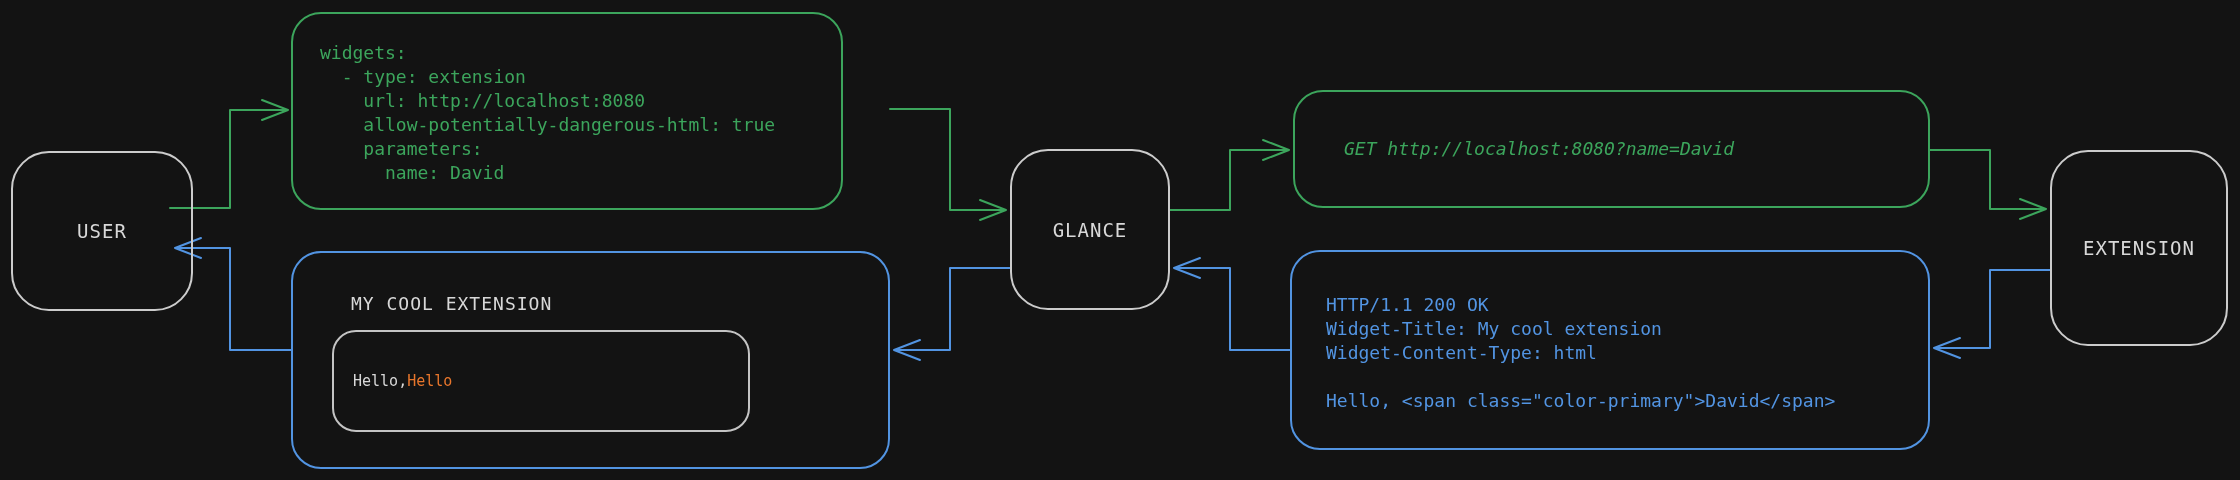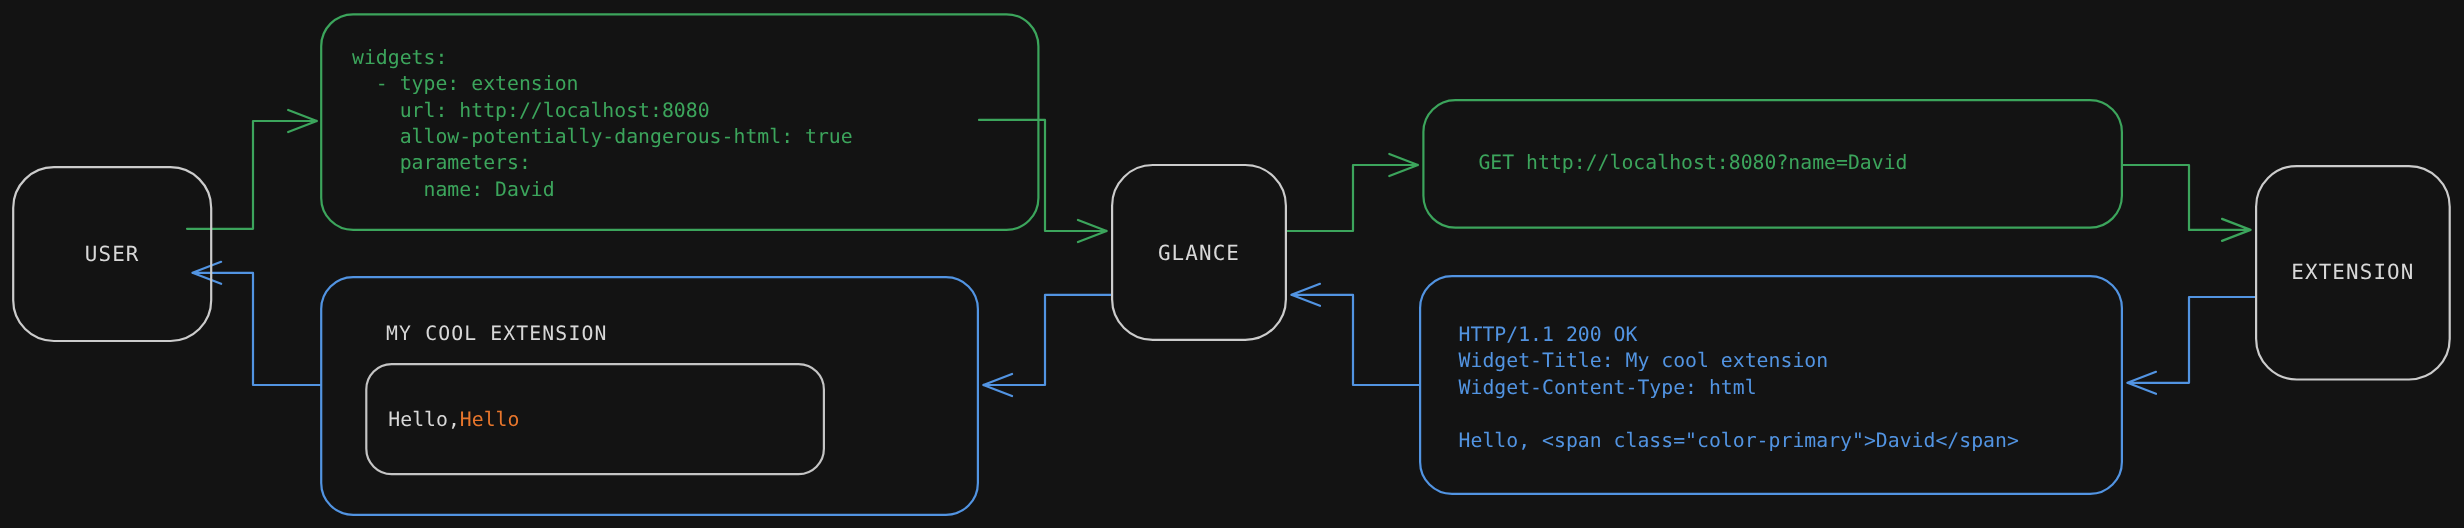--- a/index.html
+++ b/index.html
@@ -28,47 +28,47 @@
     display:flex;align-items:center;justify-content:center;
     color:var(--text-gray);font-size:19px;letter-spacing:1px;
   }
   #node-user{left:11px;top:151px;width:182px;height:160px;}
   #node-glance{left:1010px;top:149px;width:160px;height:161px;justify-content:center;}
   #node-extension{left:2050px;top:150px;width:178px;height:196px;}
 
   .codebox{position:absolute;border-radius:30px;font-size:18px;line-height:24px;}
   .codebox .cl{white-space:pre;min-height:24px;}
   #box-config{
-    left:291px;top:12px;width:654px;height:198px;
+    left:291px;top:12px;width:552px;height:198px;
     border:2px solid var(--green);color:var(--green);
     padding:27px 20px 0 27px;
   }
   #box-request{
     left:1293px;top:90px;width:637px;height:118px;
     border:2px solid var(--green);color:var(--green);
-    display:flex;align-items:center;padding-left:49px;
+    display:flex;align-items:center;padding-left:49px;font-style:italic;
   }
   #box-response{
     left:1290px;top:250px;width:640px;height:200px;
     border:2px solid var(--blue);color:var(--blue);
     padding:41px 20px 0 34px;
   }
   #box-widget{
     left:291px;top:251px;width:599px;height:218px;
     border:2px solid var(--blue);border-radius:30px;position:absolute;padding-left:11px;
   }
   #box-widget .wtitle{
     position:absolute;left:58px;top:39px;
     color:var(--text-gray);font-size:18px;line-height:24px;letter-spacing:1px;
   }
   .hello-box{
     position:absolute;left:39px;top:77px;width:418px;height:102px;
     border:2px solid var(--inner-border);border-radius:24px;
     display:flex;align-items:center;padding-left:19px;
-    color:var(--text-gray);font-size:18px;
+    color:var(--text-gray);font-size:15px;
   }
   .hello-box .name{color:var(--orange);}
 </style>
 </head>
 <body>
 
 <div class="canvas">
 
   <svg class="wires" viewBox="0 0 2240 480" aria-hidden="true">
     <path class="g" d="M170 208 H230 V110 H288 M262 100 L288 110 M262 120 L288 110"></path>

